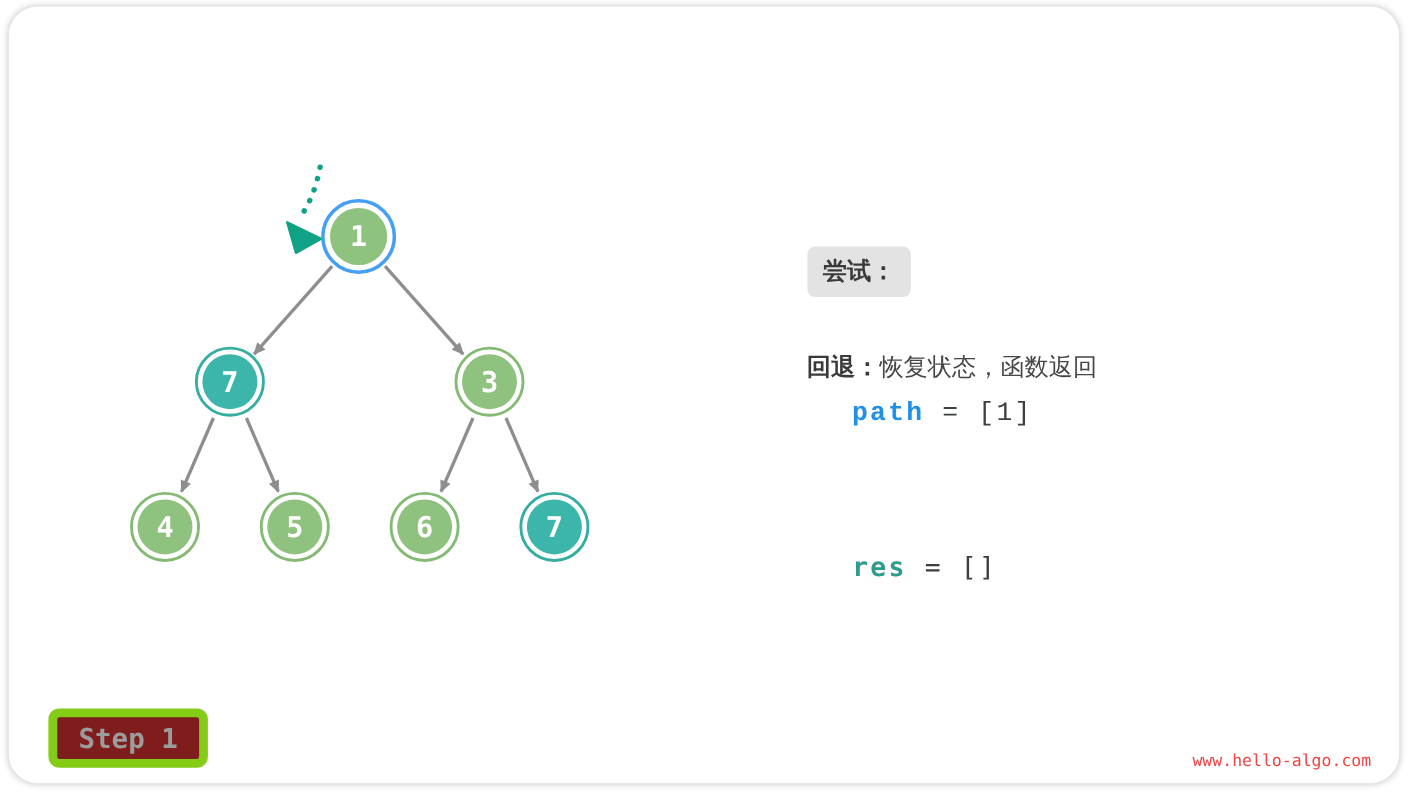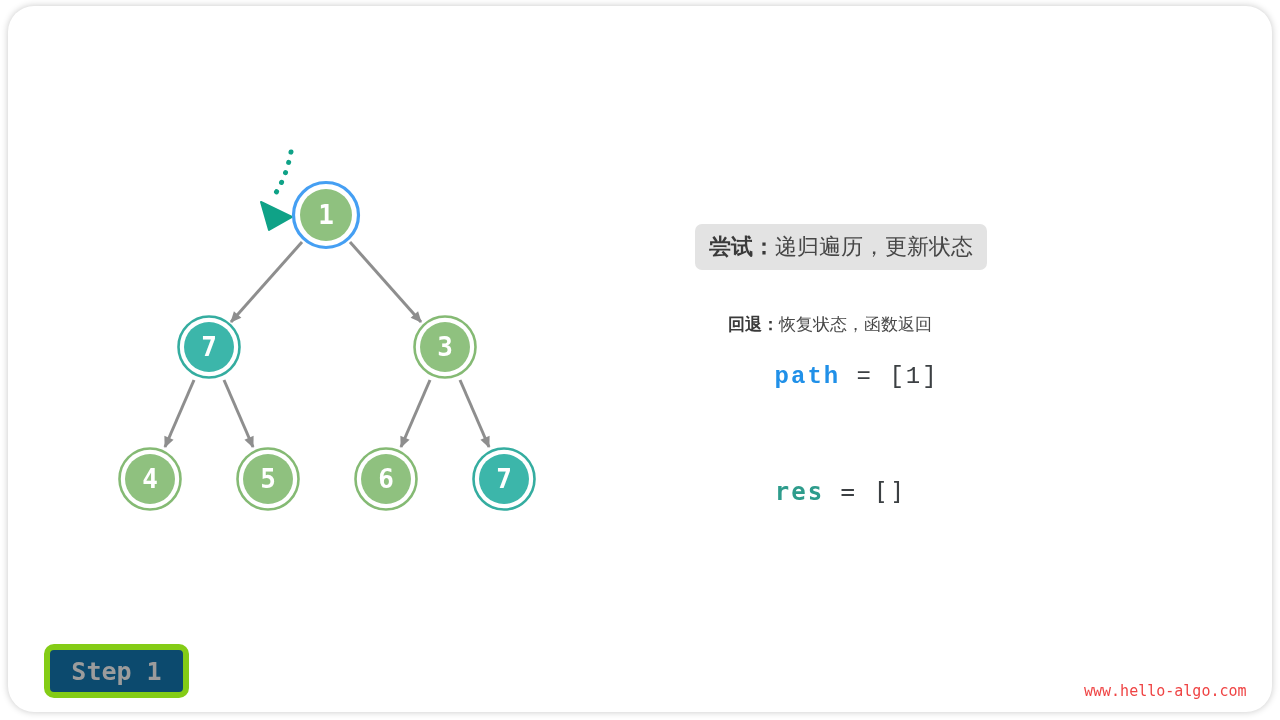--- a/index.html
+++ b/index.html
@@ -14,62 +14,62 @@
     left: 8px; top: 6px; right: 8px; bottom: 8px;
     background: #ffffff;
     border-radius: 26px;
     box-shadow: 0 0 7px rgba(0,0,0,0.22);
   }
   .tree-svg { position: absolute; left: 0; top: 0; }
 
   .panel-item { position: absolute; }
 
   .try-box {
-    left: 687px; top: 218px;
+    left: 726px; top: 218px;
     height: 46px;
     display: flex; align-items: center;
     padding: 0 14px;
     background: #e3e3e3;
     border-radius: 7px;
     font-size: 22px;
     color: #474747;
     white-space: pre;
   }
   .back-line {
     left: 701px; top: 287px;
-    font-size: 17px;
+    font-size: 22px;
     color: #474747;
     white-space: pre;
   }
   .cjk-bold { font-weight: bold; color: #3a3a3a; }
 
   .code-line {
     font-family: "DejaVu Sans Mono", "Liberation Mono", monospace;
     font-size: 24px;
     color: #3c4043;
     white-space: pre;
     letter-spacing: 2px;
   }
   .path-line { left: 701px; top: 330px; font-family: Liberation Mono, monospace; }
-  .res-line  { left: 701px; top: 444px; }
+  .res-line  { left: 701px; top: 468px; }
   .kw { font-weight: bold; }
   .kw-path { color: #2090e8; }
   .kw-res  { color: #2e9c8c; }
 
   .step-box {
     left: 36px; top: 638px;
     width: 145px; height: 54px;
-    border: 6px solid #84cc16;
+    border: 8px solid #84cc16;
     border-radius: 10px;
     display: flex; align-items: center; justify-content: center;
     font-family: "DejaVu Sans Mono", "Liberation Mono", monospace;
     font-weight: bold;
     font-size: 25px;
     color: #9c9c9c;
-    background: #0c4a6e;
+    background: #7f1d1d;
   }
   .watermark {
     left: 1076px; top: 676px;
     font-family: "DejaVu Sans Mono", "Liberation Mono", monospace;
     font-size: 15px;
     color: #ef4444;
   }
 </style>
 </head>
 <body>
@@ -134,21 +134,21 @@
     </g>
 
     <g>
       <circle cx="496" cy="473" r="30.5" fill="#ffffff" stroke="#35ada0" stroke-width="2.6"></circle>
       <circle cx="496" cy="473" r="25" fill="#3cb6aa"></circle>
       <text x="496" y="482" text-anchor="middle" fill="#ffffff" font-size="26" font-weight="bold" font-family="DejaVu Sans Mono, monospace">7</text>
     </g>
   </svg>
 
   <div class="panel-item try-box">
-    <span class="cjk-bold">尝试：</span><span>递归遍历，更新状态</span>
+    <span class="cjk-bold">尝试：</span>
   </div>
 
   <div class="panel-item back-line">
     <span class="cjk-bold">回退：</span><span>恢复状态，函数返回</span>
   </div>
 
   <div class="panel-item code-line path-line">
     <span class="kw kw-path">path</span><span> = [1]</span>
   </div>
 

